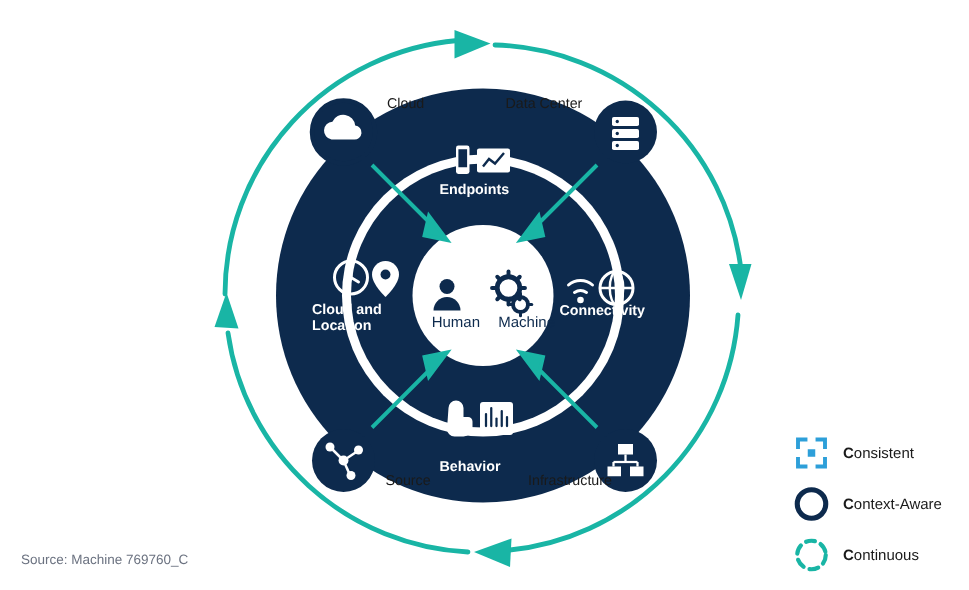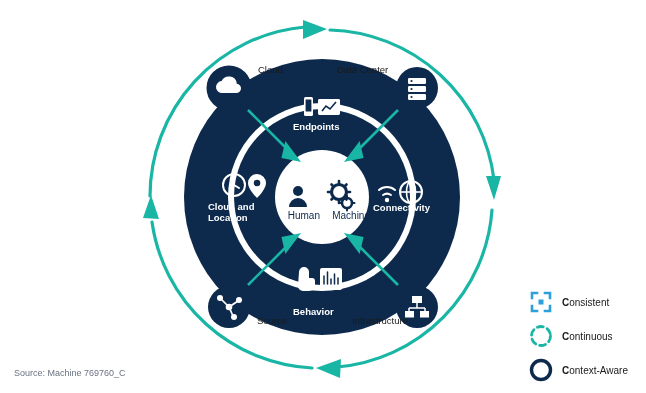--- a/index.html
+++ b/index.html
@@ -247,27 +247,27 @@
           <path d="M22 17 V22 H17"></path>
           <path d="M9 22 H4 V17"></path>
         </g>
         <rect x="10.5" y="10.5" width="5" height="5" fill="#2d9fd9"></rect>
       </svg>
       <div class="legend-text"><b>C</b><span>onsistent</span></div>
     </div>
 
     <div class="legend-row">
       <svg class="legend-icon" viewBox="0 0 26 26">
+        <circle cx="13" cy="13" r="9.5" fill="none" stroke="#0d2a4d" stroke-width="3.4"></circle>
+      </svg>
+      <div class="legend-text"><b>C</b><span>ontext-Aware</span></div>
+    </div>
+
+    <div class="legend-row">
+      <svg class="legend-icon" viewBox="0 0 26 26">
         <circle cx="13" cy="13" r="9.5" fill="none" stroke="#19b5a5" stroke-width="2.8" stroke-dasharray="6 4.2" stroke-linecap="round"></circle>
       </svg>
       <div class="legend-text"><b>C</b><span>ontinuous</span></div>
     </div>
 
-    <div class="legend-row">
-      <svg class="legend-icon" viewBox="0 0 26 26">
-        <circle cx="13" cy="13" r="9.5" fill="none" stroke="#0d2a4d" stroke-width="3.4"></circle>
-      </svg>
-      <div class="legend-text"><b>C</b><span>ontext-Aware</span></div>
-    </div>
-
   </div>
 
 </div>
 
 </body></html>

